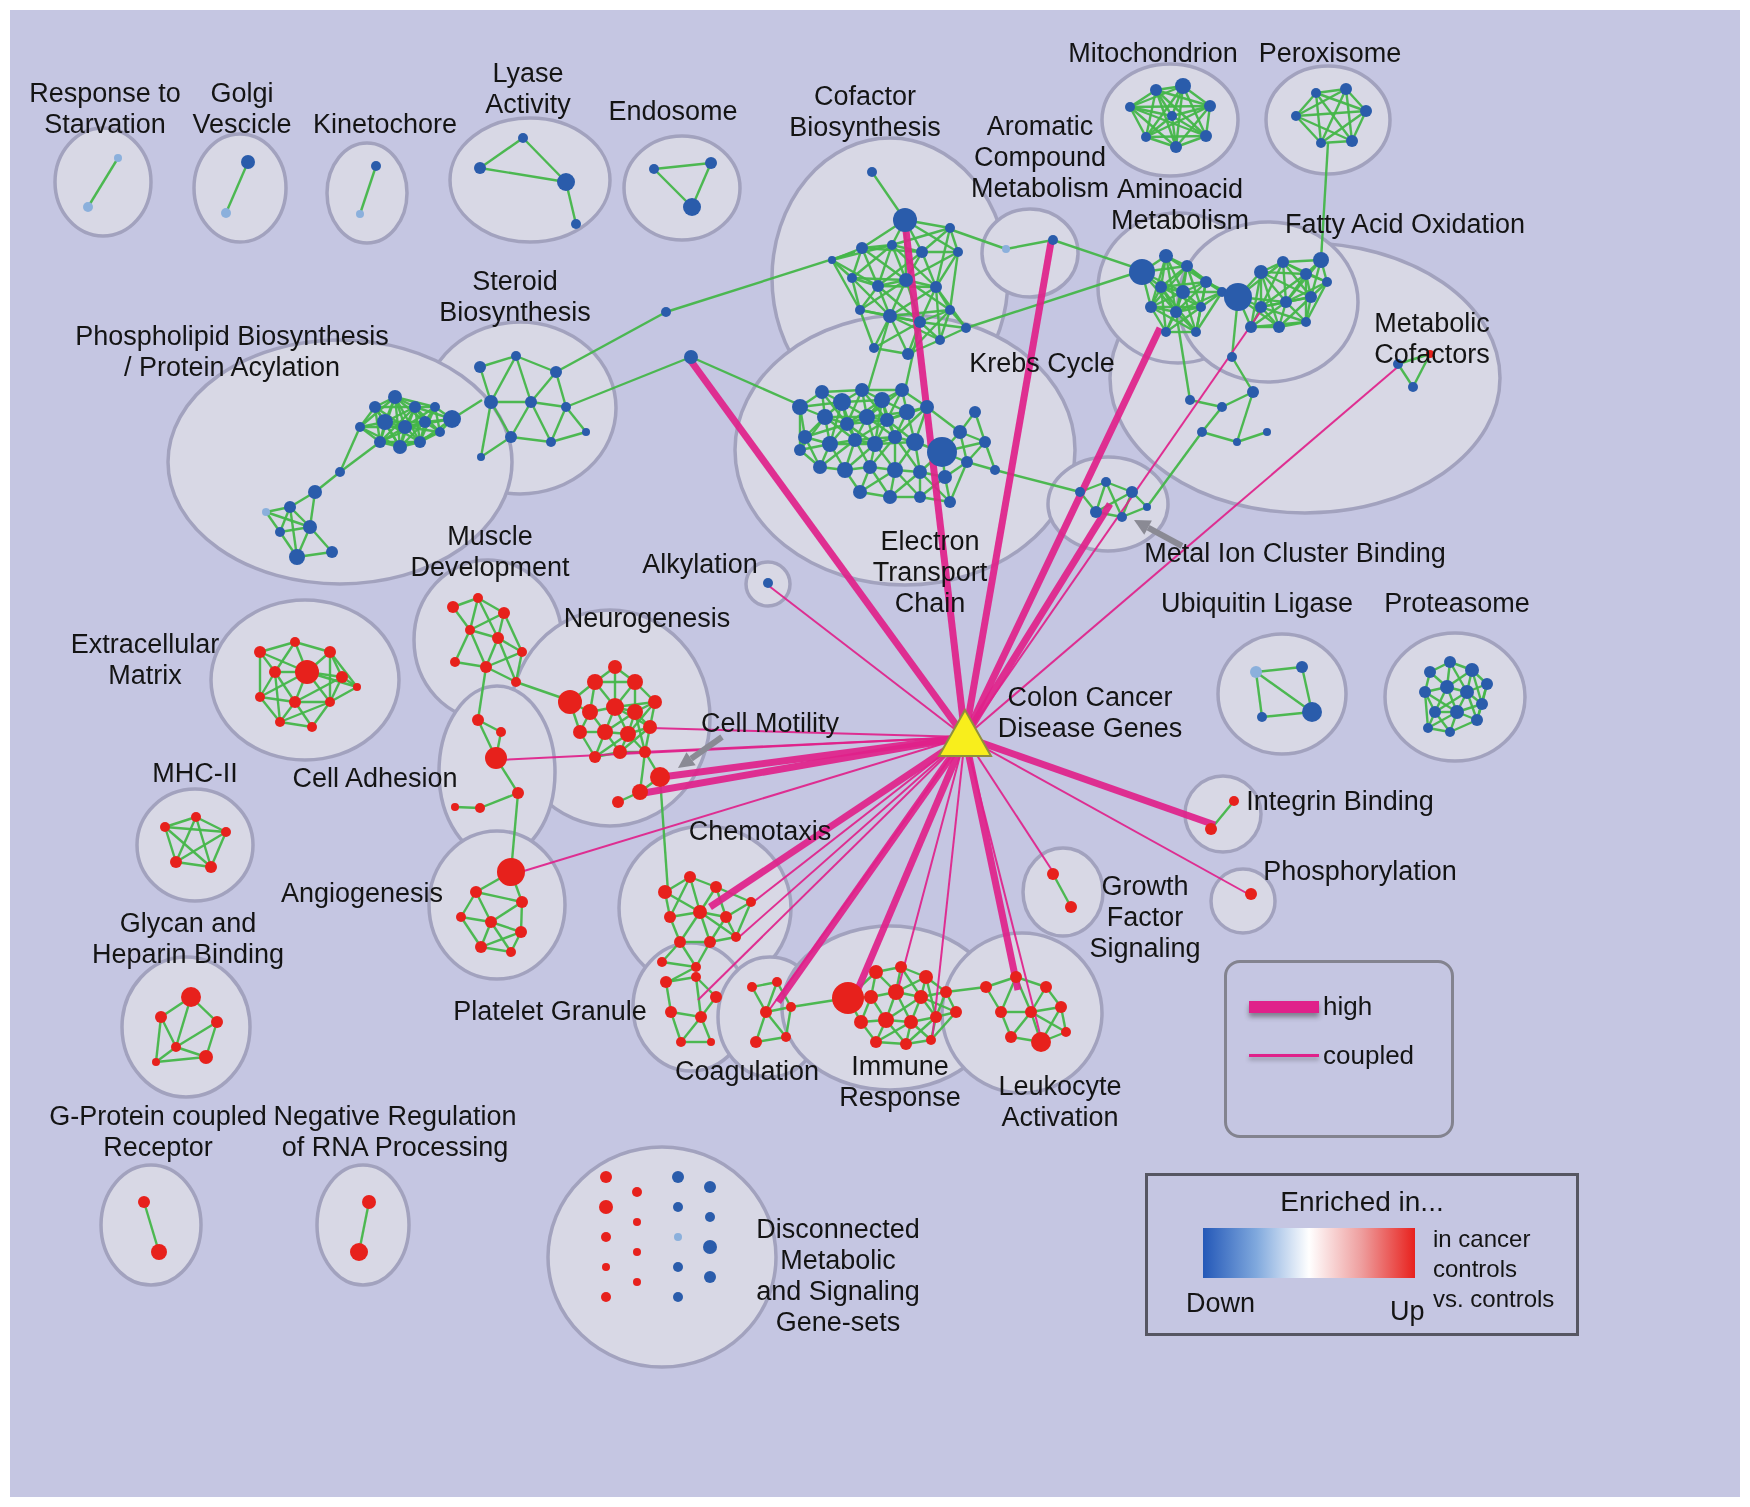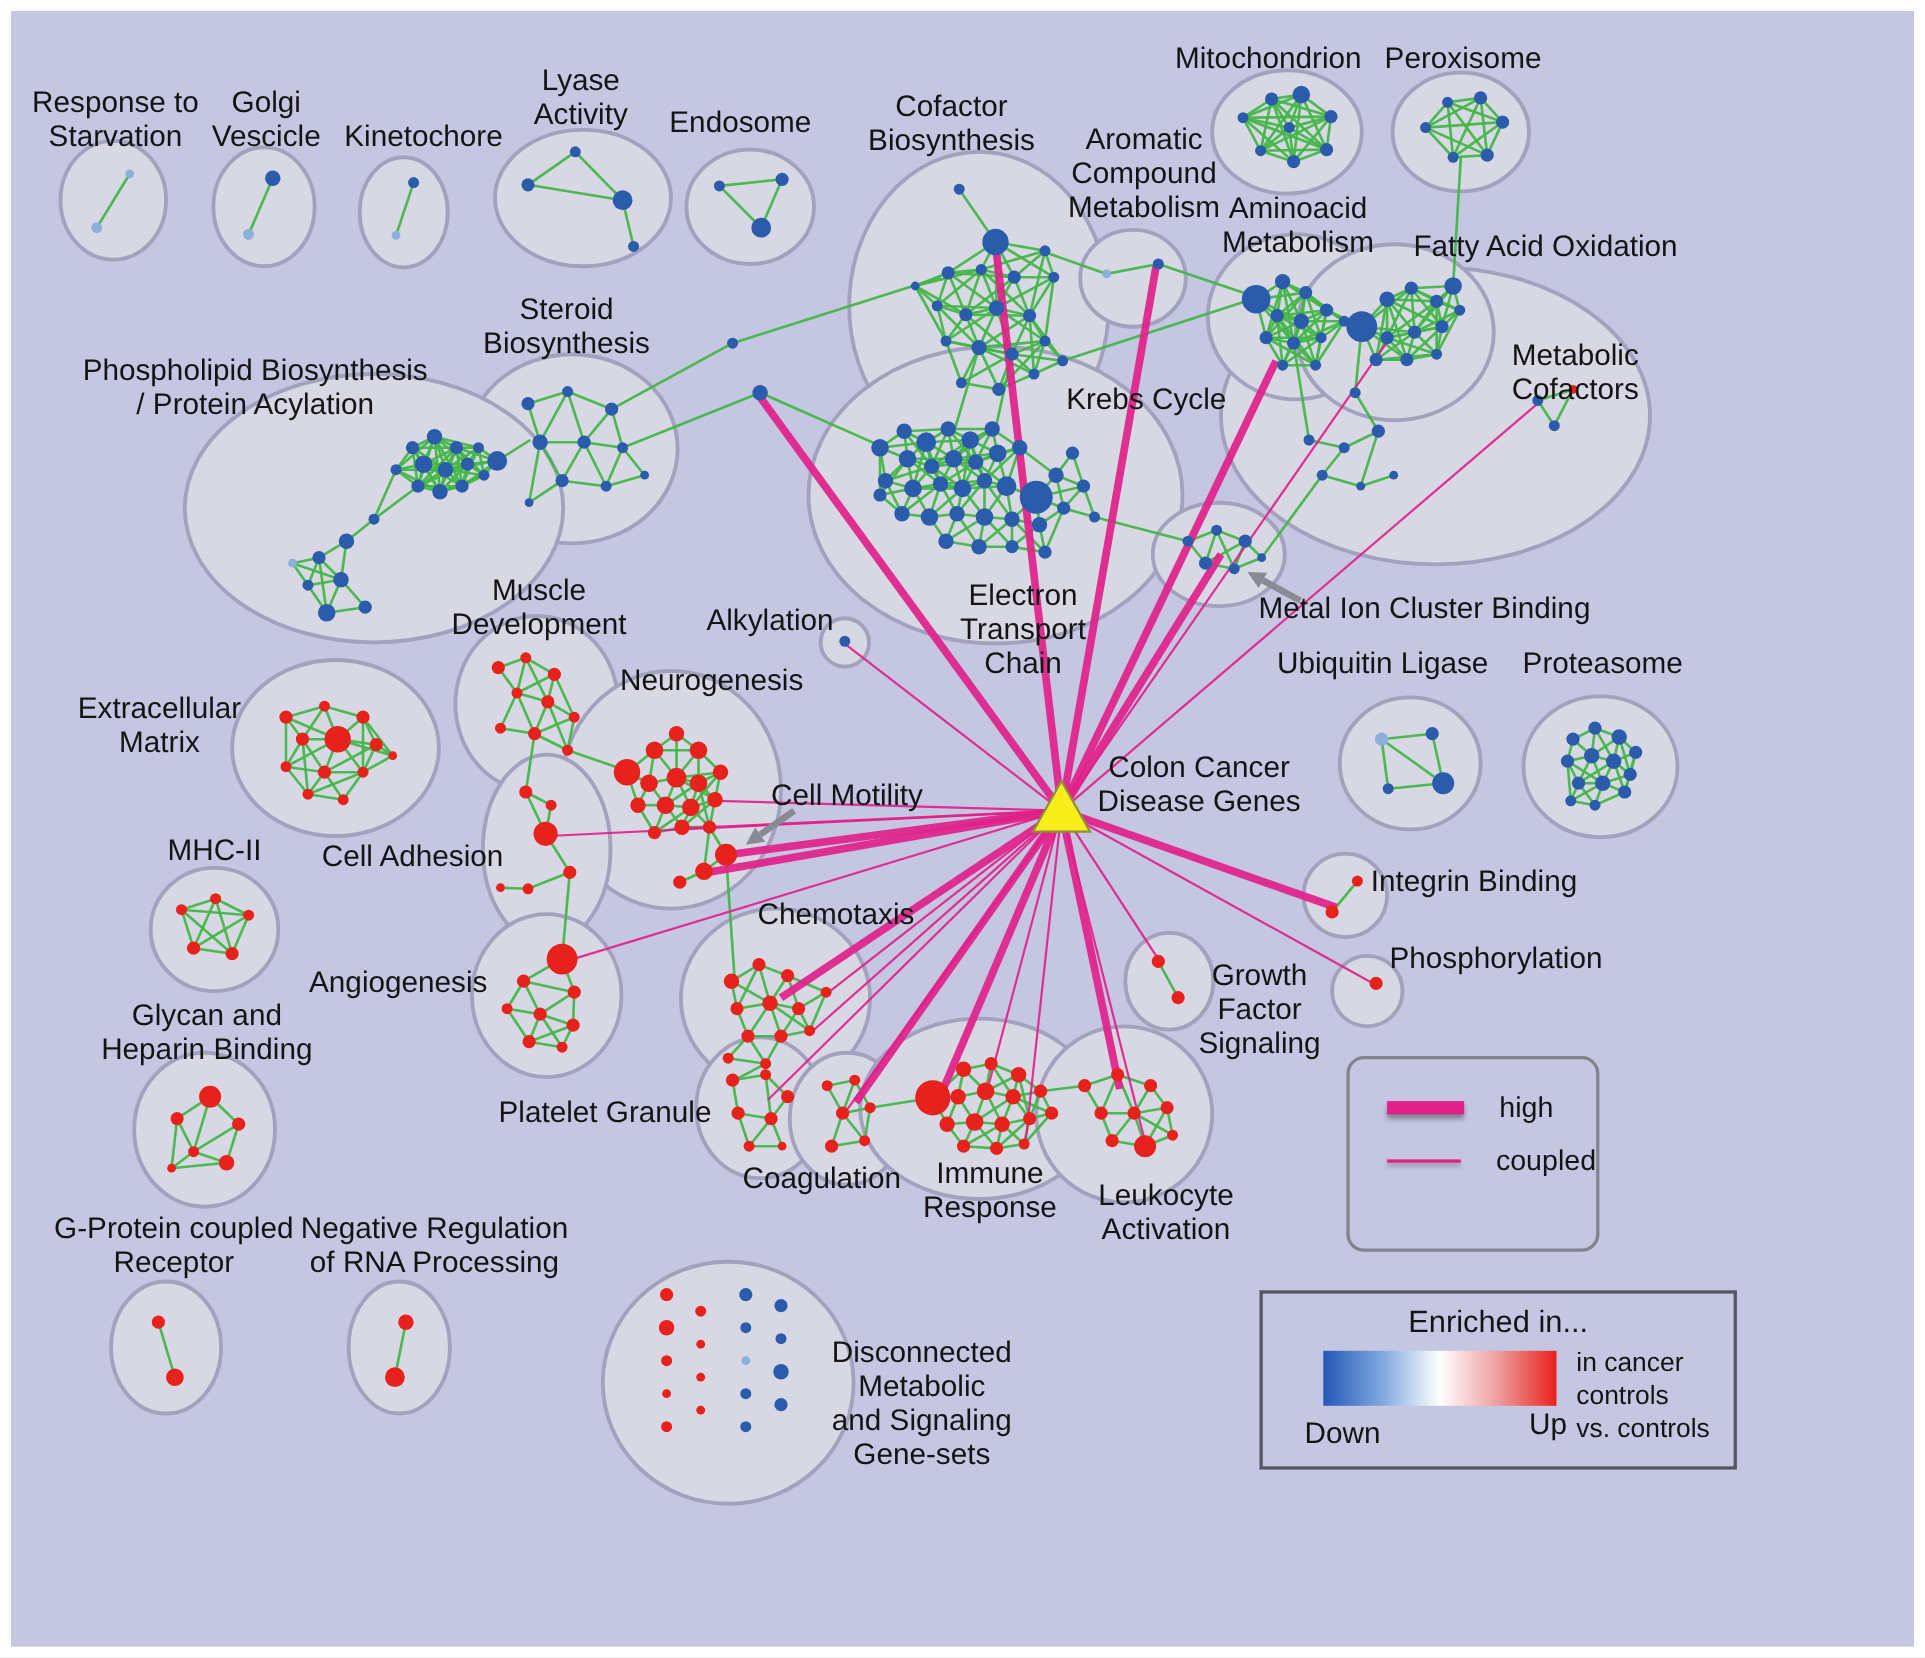--- a/index.html
+++ b/index.html
@@ -15,37 +15,37 @@
   }
   svg.network{position:absolute;left:0;top:0;}
   svg text{font-family:"Liberation Sans",sans-serif;font-size:27px;fill:#141414;}
   .legend{position:absolute;box-sizing:border-box;}
   .legend-overlap{
     left:1214px;top:950px;width:230px;height:178px;
     border:3px solid #83838f;border-radius:16px;
     padding-top:10px;
   }
   .lo-title{font-size:28px;text-align:center;line-height:33px;}
-  .lo-row{display:flex;align-items:center;gap:32px;padding-left:34px;margin-top:18px;}
+  .lo-row{display:flex;align-items:center;gap:4px;padding-left:22px;margin-top:18px;}
   .bar{display:inline-block;width:70px;background:#e0218a;}
   .bar-high{height:12px;box-shadow:0 4px 5px rgba(40,40,40,.45);}
   .bar-moderate{height:3px;box-shadow:0 3px 4px rgba(40,40,40,.35);}
   .lo-label{font-size:26px;}
   .legend-enriched{
     left:1108px;top:1163px;width:434px;height:163px;
     border:3px solid #565662;
     margin-left:27px;
   }
   .le-title{position:absolute;left:0;top:10px;width:100%;text-align:center;font-size:28px;}
   .le-bar{
     position:absolute;left:55px;top:52px;width:212px;height:50px;
     background:linear-gradient(90deg,#2458b8 0%,#7fa8dd 25%,#ffffff 50%,#ee9d9d 75%,#e8211d 100%);
   }
   .le-down{position:absolute;left:38px;top:112px;font-size:27px;text-align:center;}
-  .le-up{position:absolute;left:242px;top:104px;font-size:27px;text-align:right;}
+  .le-up{position:absolute;left:242px;top:120px;font-size:27px;text-align:right;}
   .le-note{position:absolute;left:285px;top:48px;width:145px;font-size:24px;line-height:30px;text-align:left;}
 </style>
 </head>
 <body>
 
 <div class="stage">
 
   <svg class="network" id="network" width="1750" height="1507" viewBox="0 0 1750 1507">
       <g>
         <ellipse cx="93" cy="172" rx="48" ry="54" fill="#d8d8e5" stroke="#a2a2be" stroke-width="3.5"></ellipse>

